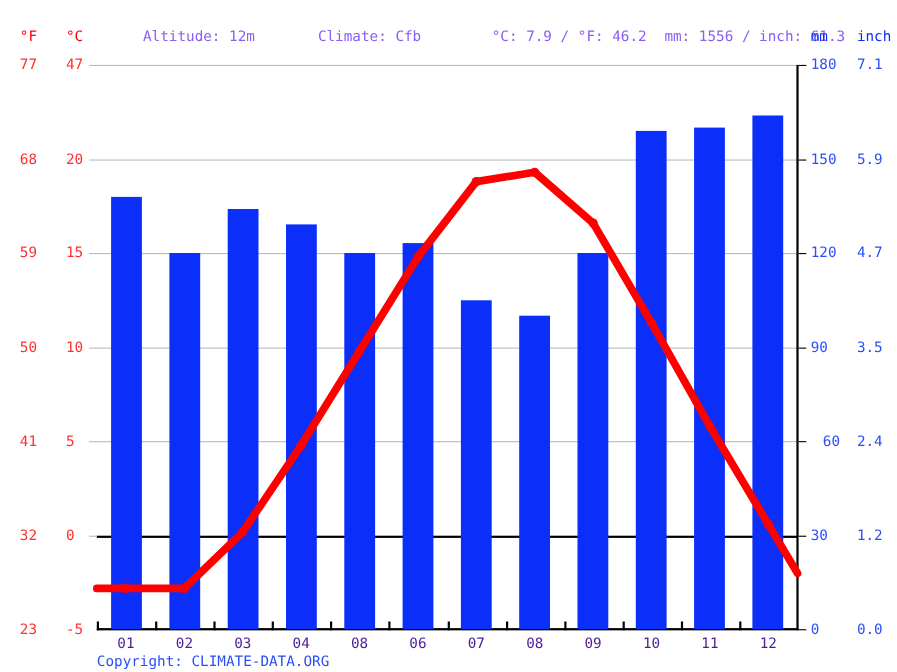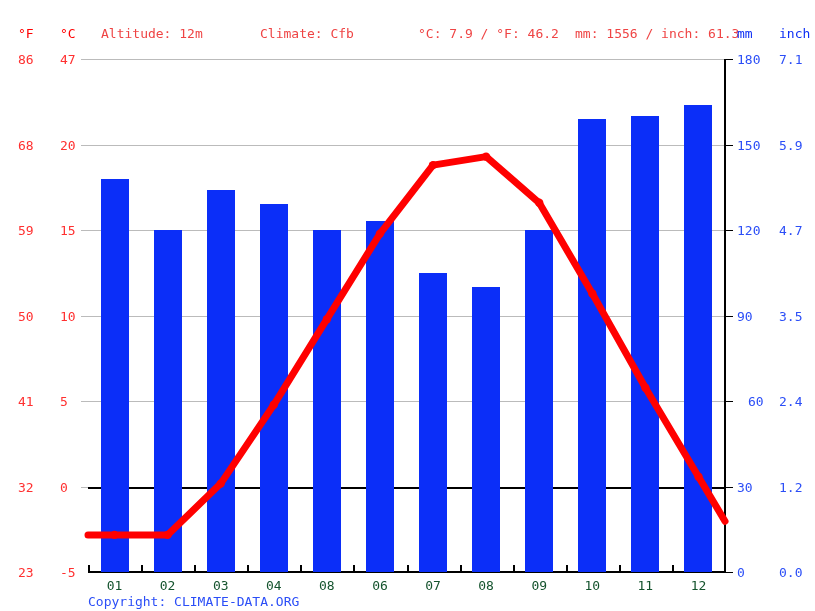--- a/index.html
+++ b/index.html
@@ -22,21 +22,21 @@
   
   .hdr {
     position: absolute;
     top: 26px;
     font-size: 13px;
     white-space: nowrap;
     line-height: 16px;
   }
   .hdr-red  { color: #ff0000; }
   .hdr-blue { color: #0d2ff5; }
-  .hdr-dark { color: #ef4444; }
+  .hdr-dark { color: #8b5cf6; margin-left: 29px; }
 
   #hdr-f      { left: 18px; }
   #hdr-c      { left: 60px; }
   #hdr-alt    { left: 101px; }
   #hdr-clim   { left: 260px; }
   #hdr-temp   { left: 418px; }
   #hdr-prec   { left: 575px; }
   #hdr-mm     { left: 737px; }
   #hdr-inch   { left: 779px; }
 
@@ -133,21 +133,21 @@
     pointer-events: none;
   }
 
   
   .xlab {
     position: absolute;
     top: 578px;
     width: 40px;
     text-align: center;
     font-size: 13px;
-    color: #14532d;
+    color: #4c1d95;
   }
 
   
   #copyright {
     position: absolute;
     left: 88px;
     top: 594px;
     font-size: 13px;
     color: #2b4ef7;
     white-space: nowrap;
@@ -175,21 +175,21 @@
       <div class="gridline" style="top: 342px;"></div>
       <div class="zeroline" style="top: 427.5px;"></div>
       <div class="gridline" style="top: 513px;"></div>
     </div>
 
   <div id="axis-right"></div>
   <div id="axis-bottom"></div>
   <div class="axis-cap" style="left:88px; top:565px;"></div>
 
   <div id="ticks-layer">
-      <div class="ylab ylab-f" style="top: 53px;">86</div>
+      <div class="ylab ylab-f" style="top: 53px;">77</div>
       <div class="ylab ylab-f" style="top: 138.5px;">68</div>
       <div class="ylab ylab-f" style="top: 224px;">59</div>
       <div class="ylab ylab-f" style="top: 309.5px;">50</div>
       <div class="ylab ylab-f" style="top: 395px;">41</div>
       <div class="ylab ylab-f" style="top: 480.5px;">32</div>
       <div class="ylab ylab-f" style="top: 566px;">23</div>
       <div class="ylab ylab-c" style="top: 53px;">47</div>
       <div class="ylab ylab-c" style="top: 138.5px;">20</div>
       <div class="ylab ylab-c" style="top: 224px;">15</div>
       <div class="ylab ylab-c" style="top: 309.5px;">10</div>

